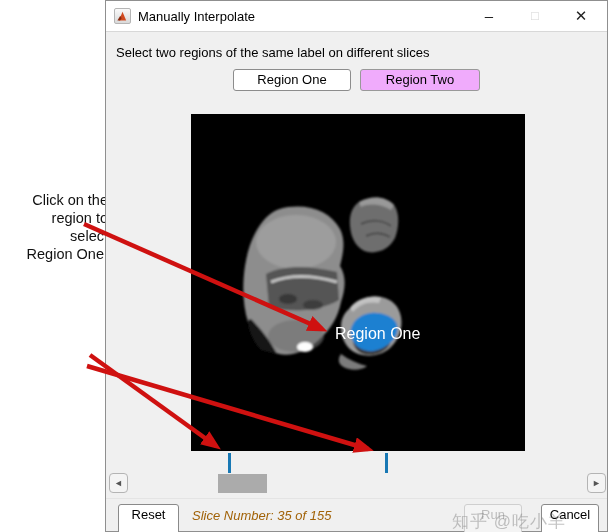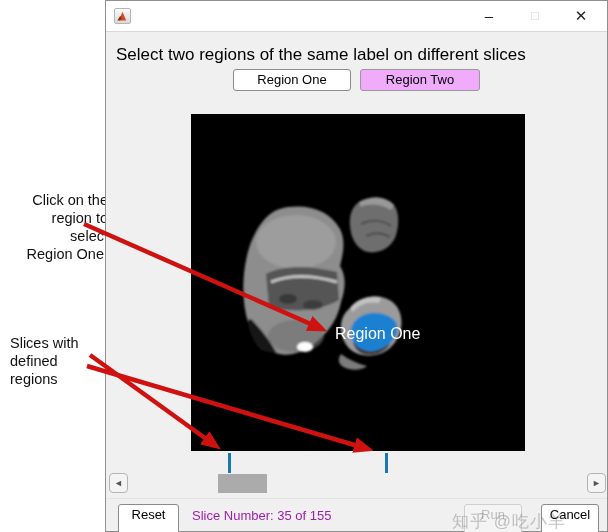--- a/index.html
+++ b/index.html
@@ -19,21 +19,21 @@
   .app-icon{position:absolute;left:8px;top:7px;width:17px;height:16px;border:1px solid #b5b5b5;
             border-radius:2px;background:linear-gradient(#fafafa,#d9d9d9);box-sizing:border-box;}
   .app-icon svg{display:block;width:100%;height:100%;}
   .title-text{position:absolute;left:32px;top:8px;font-size:13px;color:#000;}
   .win-btn{position:absolute;top:0;width:30px;height:30px;text-align:center;line-height:30px;
            font-size:14px;color:#222;cursor:default;}
   #btn-min{left:368px;font-size:15px;}
   #btn-max{left:414px;color:#d5d5d5;font-size:13px;}
   #btn-close{left:460px;font-size:15px;}
 
-  .instruction{position:absolute;left:10px;top:44px;font-size:17px;color:#000;}
+  .instruction{position:absolute;left:10px;top:44px;font-size:13px;color:#000;}
 
   .region-btn{position:absolute;top:68px;height:22px;box-sizing:border-box;border:1px solid #8c8c8c;
               border-radius:3px;background:#fff;font-size:13px;color:#000;text-align:center;line-height:20px;}
   #region-one{left:127px;width:118px;}
   #region-two{left:254px;width:120px;background:#f0abfc;border-color:#999;}
 
   .slice-image{position:absolute;left:85px;top:113px;width:334px;height:337px;background:#000;}
   .slice-image svg{display:block;width:100%;height:100%;}
 
   .tick{position:absolute;width:3px;height:20px;top:452px;background:#1878b4;}
@@ -43,49 +43,47 @@
               background:#f4f4f4;font-size:9px;color:#555;text-align:center;line-height:18px;box-sizing:border-box;}
   #scroll-left{left:3px;} #scroll-right{left:481px;}
   .thumb{position:absolute;left:112px;top:473px;width:49px;height:19px;background:#ababab;}
 
   .footer-sep{position:absolute;left:0;top:497px;width:100%;height:0;border-top:1px solid #e4e4e4;}
   .btn{position:absolute;top:503px;height:39px;box-sizing:border-box;border:1px solid #8a8a8a;
        border-radius:3px;background:#fff;font-size:13px;color:#000;text-align:center;line-height:20px;}
   #reset{left:12px;width:61px;}
   #run{left:358px;width:58px;background:#f4f4f4;border-color:#cfcfcf;color:#bcbcbc;}
   #cancel{left:435px;width:58px;}
-  .slice-status{position:absolute;left:86px;top:507px;font-size:13px;color:#a21caf;}
+  .slice-status{position:absolute;left:86px;top:507px;font-size:13px;color:#a16207;font-style:italic;}
 
   .watermark{position:absolute;left:452px;top:494px;font-size:17px;letter-spacing:1px;
              color:rgba(135,135,135,0.5);z-index:40;pointer-events:none;margin-top:16px;}
 
   .arrows-overlay{position:absolute;left:0;top:0;width:608px;height:532px;z-index:50;pointer-events:none;}
 </style>
 </head>
 <body>
 
 <div id="stage">
 
   <div id="ann-click" class="annotation">Click on the
 region to
 select
 Region One.</div>
-  <div id="ann-slices" class="annotation">Slices with
-defined
-regions</div>
 
   <div class="dialog">
 
     <div class="titlebar">
       <span class="app-icon">
         <svg viewBox="0 0 16 16">
           <path d="M4,13 L8,3.2 L12.2,13 Z" fill="#d04a20"></path>
           <path d="M2.2,13 L5.4,7.8 L7,10.6 L5.2,13 Z" fill="#8a2a10"></path>
         </svg>
       </span>
+      <span class="title-text">Manually Interpolate</span>
       <span id="btn-min" class="win-btn">–</span>
       <span id="btn-max" class="win-btn">□</span>
       <span id="btn-close" class="win-btn">✕</span>
     </div>
 
     <div class="instruction">Select two regions of the same label on different slices</div>
 
     <div id="region-one" class="region-btn">Region One</div>
     <div id="region-two" class="region-btn">Region Two</div>
 

